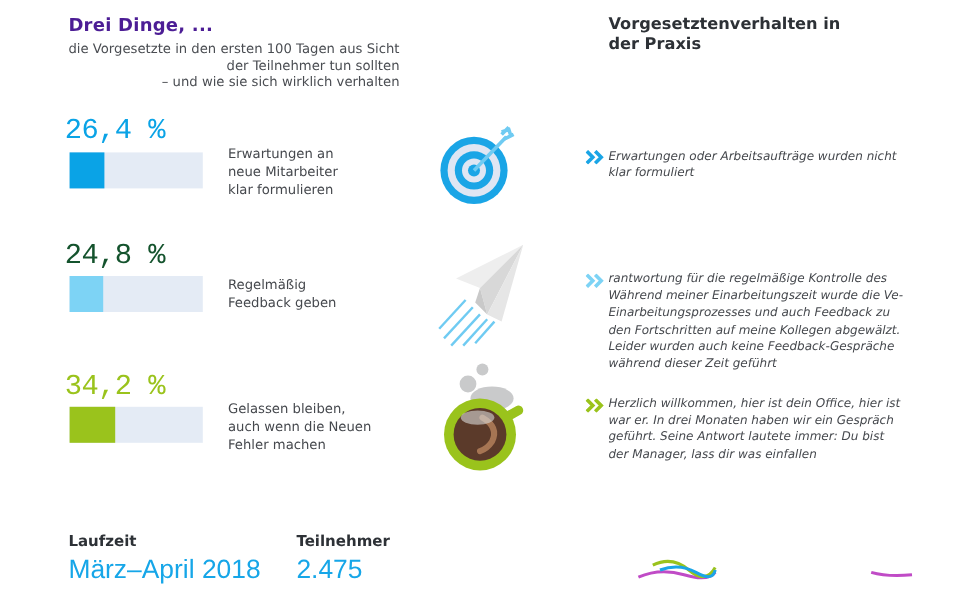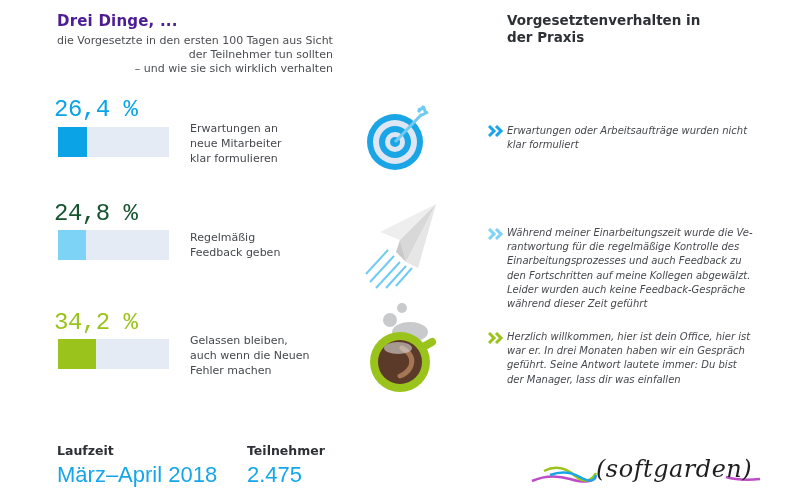--- a/index.html
+++ b/index.html
@@ -86,22 +86,22 @@
     <line x1="46" y1="66" x2="26" y2="88"></line>
     <line x1="52" y1="68" x2="36" y2="86"></line>
   </g>
 </svg>
 <div class="quote" style="top:228px;">
   <svg class="chev" width="16" height="12" viewBox="0 0 16 12">
     <path d="M1 1 L6 6 L1 11" stroke="#7dd3f5" stroke-width="3" fill="none"></path>
     <path d="M8 1 L13 6 L8 11" stroke="#7dd3f5" stroke-width="3" fill="none"></path>
   </svg>
   <div class="qtext" style="top:-2px;">
+    <div>rantwortung für die regelmäßige Kontrolle des</div>
     <div>Während meiner Einarbeitungszeit wurde die Ve-</div>
-    <div>rantwortung für die regelmäßige Kontrolle des</div>
     <div>Einarbeitungsprozesses und auch Feedback zu</div>
     <div>den Fortschritten auf meine Kollegen abgewälzt.</div>
     <div>Leider wurden auch keine Feedback-Gespräche</div>
     <div>während dieser Zeit geführt</div>
   </div>
 </div>
 
 <div class="pct" style="top:309px;color:#9ac31c;">34,2 %</div>
 <div class="track" style="top:339px;">
   <div class="fill" style="width:34.2%;background:#9ac31c;"></div>
@@ -139,14 +139,13 @@
 <div class="abs footer-label" style="left:247px;top:443px;">Teilnehmer</div>
 <div class="abs footer-value" style="left:247px;top:462px;color:#16a6e8;">2.475</div>
 
 <div class="logo">
   <svg class="abs" style="left:0;top:4px;" width="240" height="30" viewBox="0 0 240 30">
     <path d="M2 22 Q20 14 40 20 T66 18" stroke="#c04bc6" stroke-width="2.5" fill="none"></path>
     <path d="M14 12 Q30 4 44 16 T66 14" stroke="#9ac31c" stroke-width="2.5" fill="none"></path>
     <path d="M20 16 Q36 10 50 18 T66 16" stroke="#1aa5e6" stroke-width="2.5" fill="none"></path>
     <path d="M196 18 Q210 22 230 20" stroke="#c04bc6" stroke-width="2.5" fill="none"></path>
   </svg>
-  <div class="logo-text">(softgarden)</div>
 </div>
 
 </body></html>

